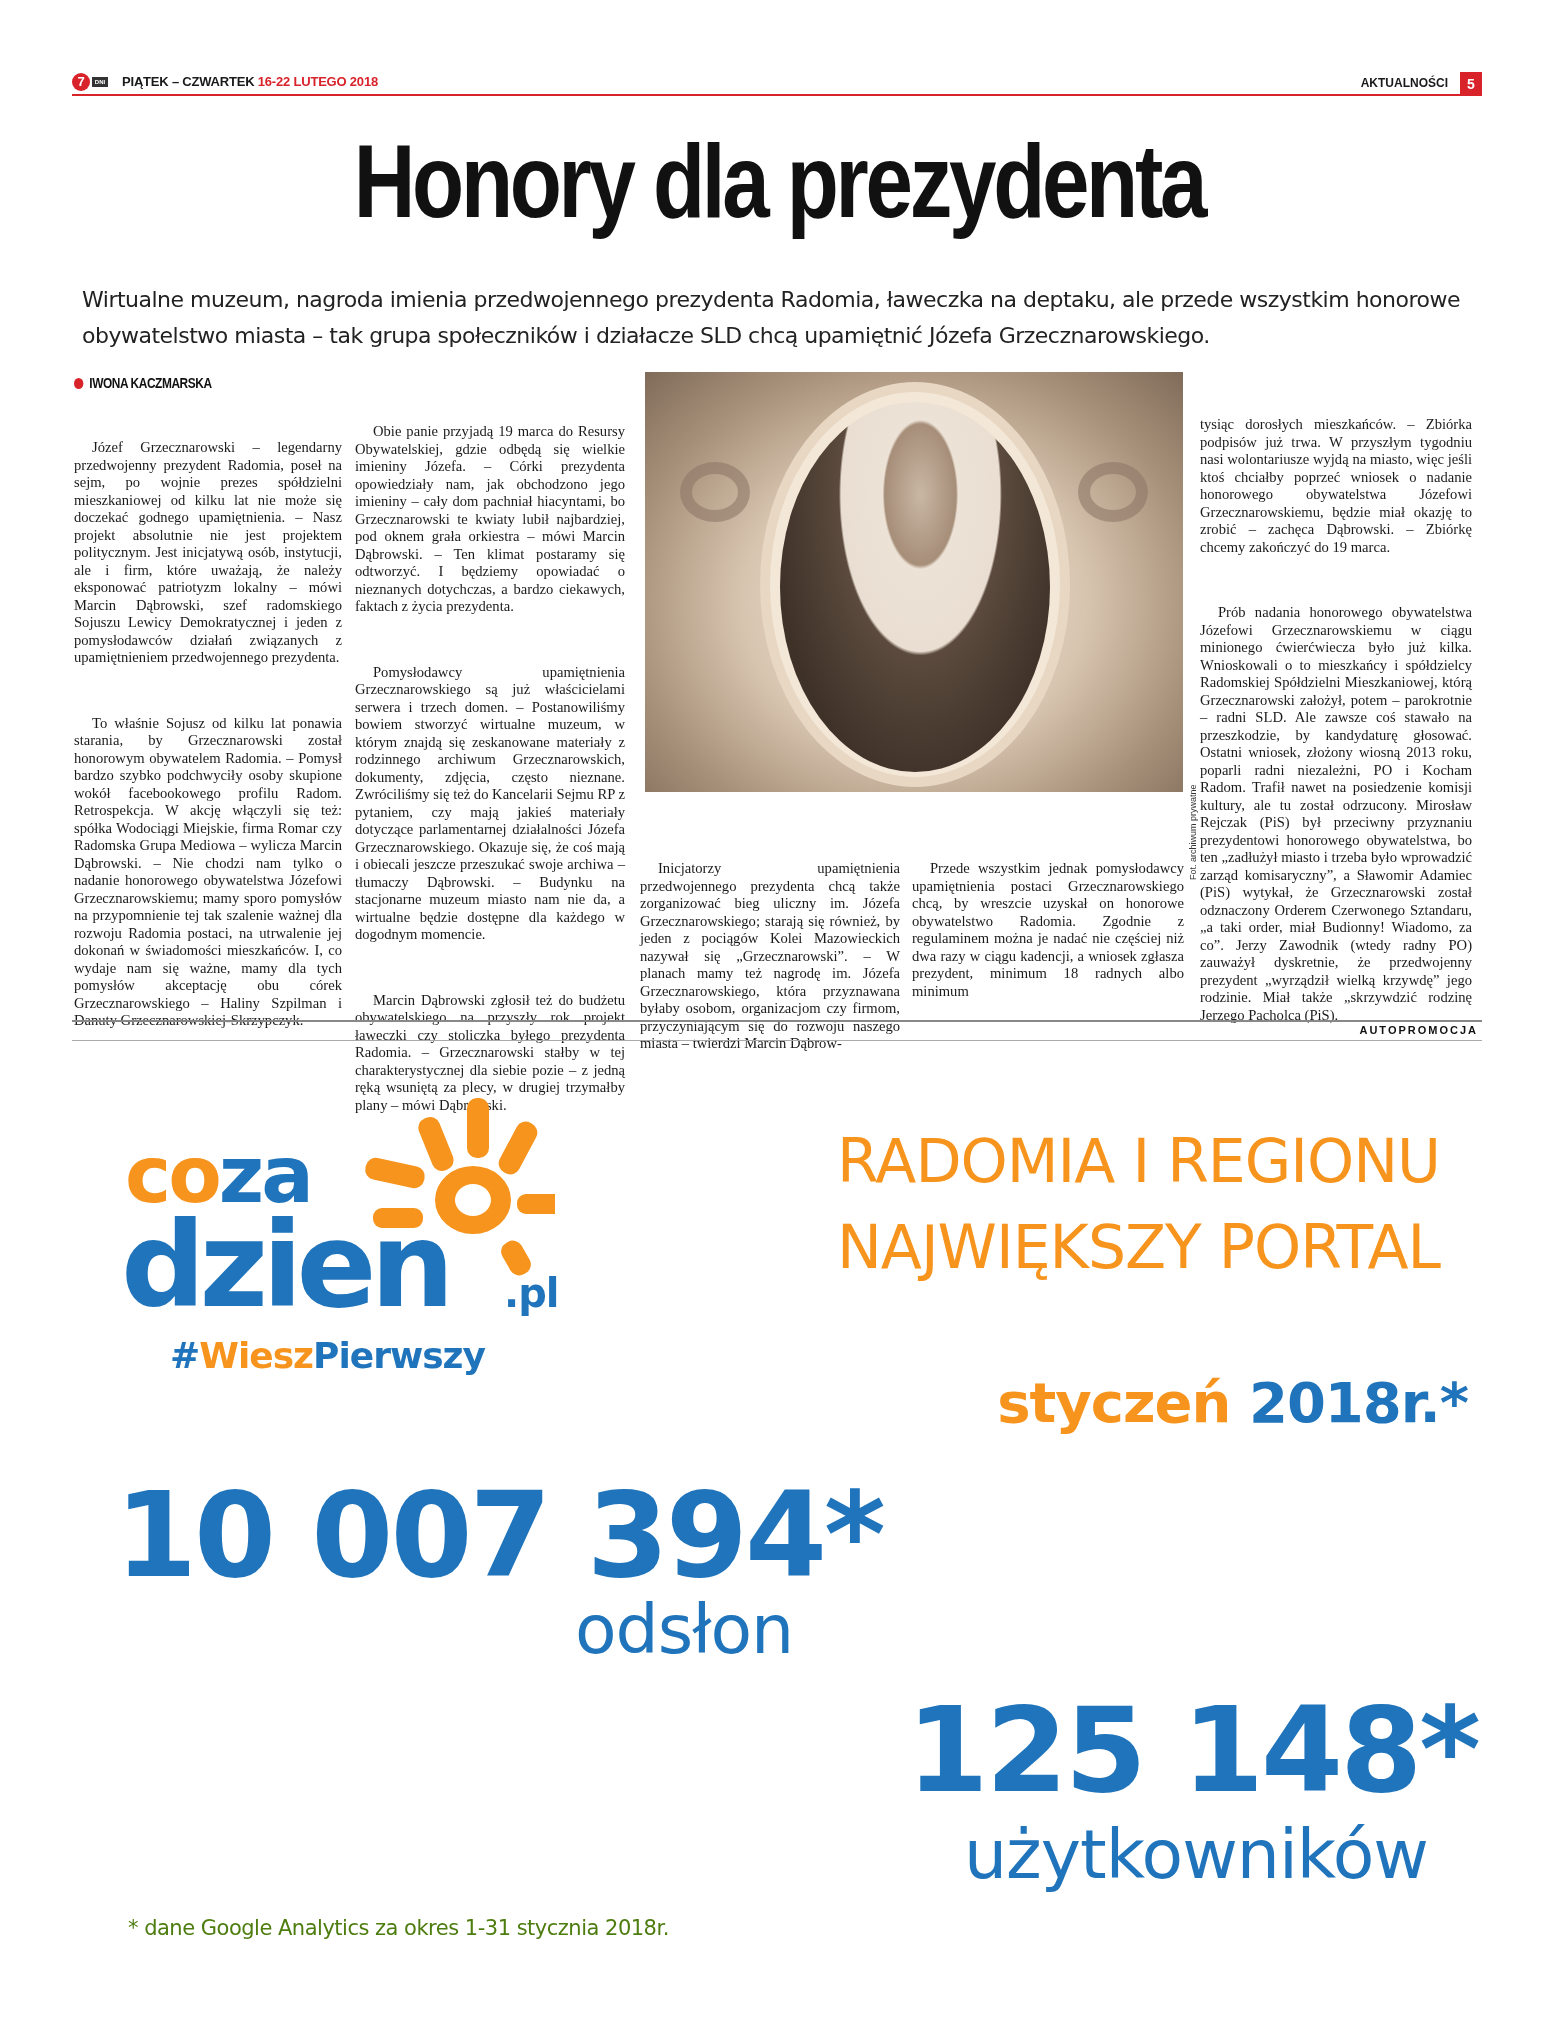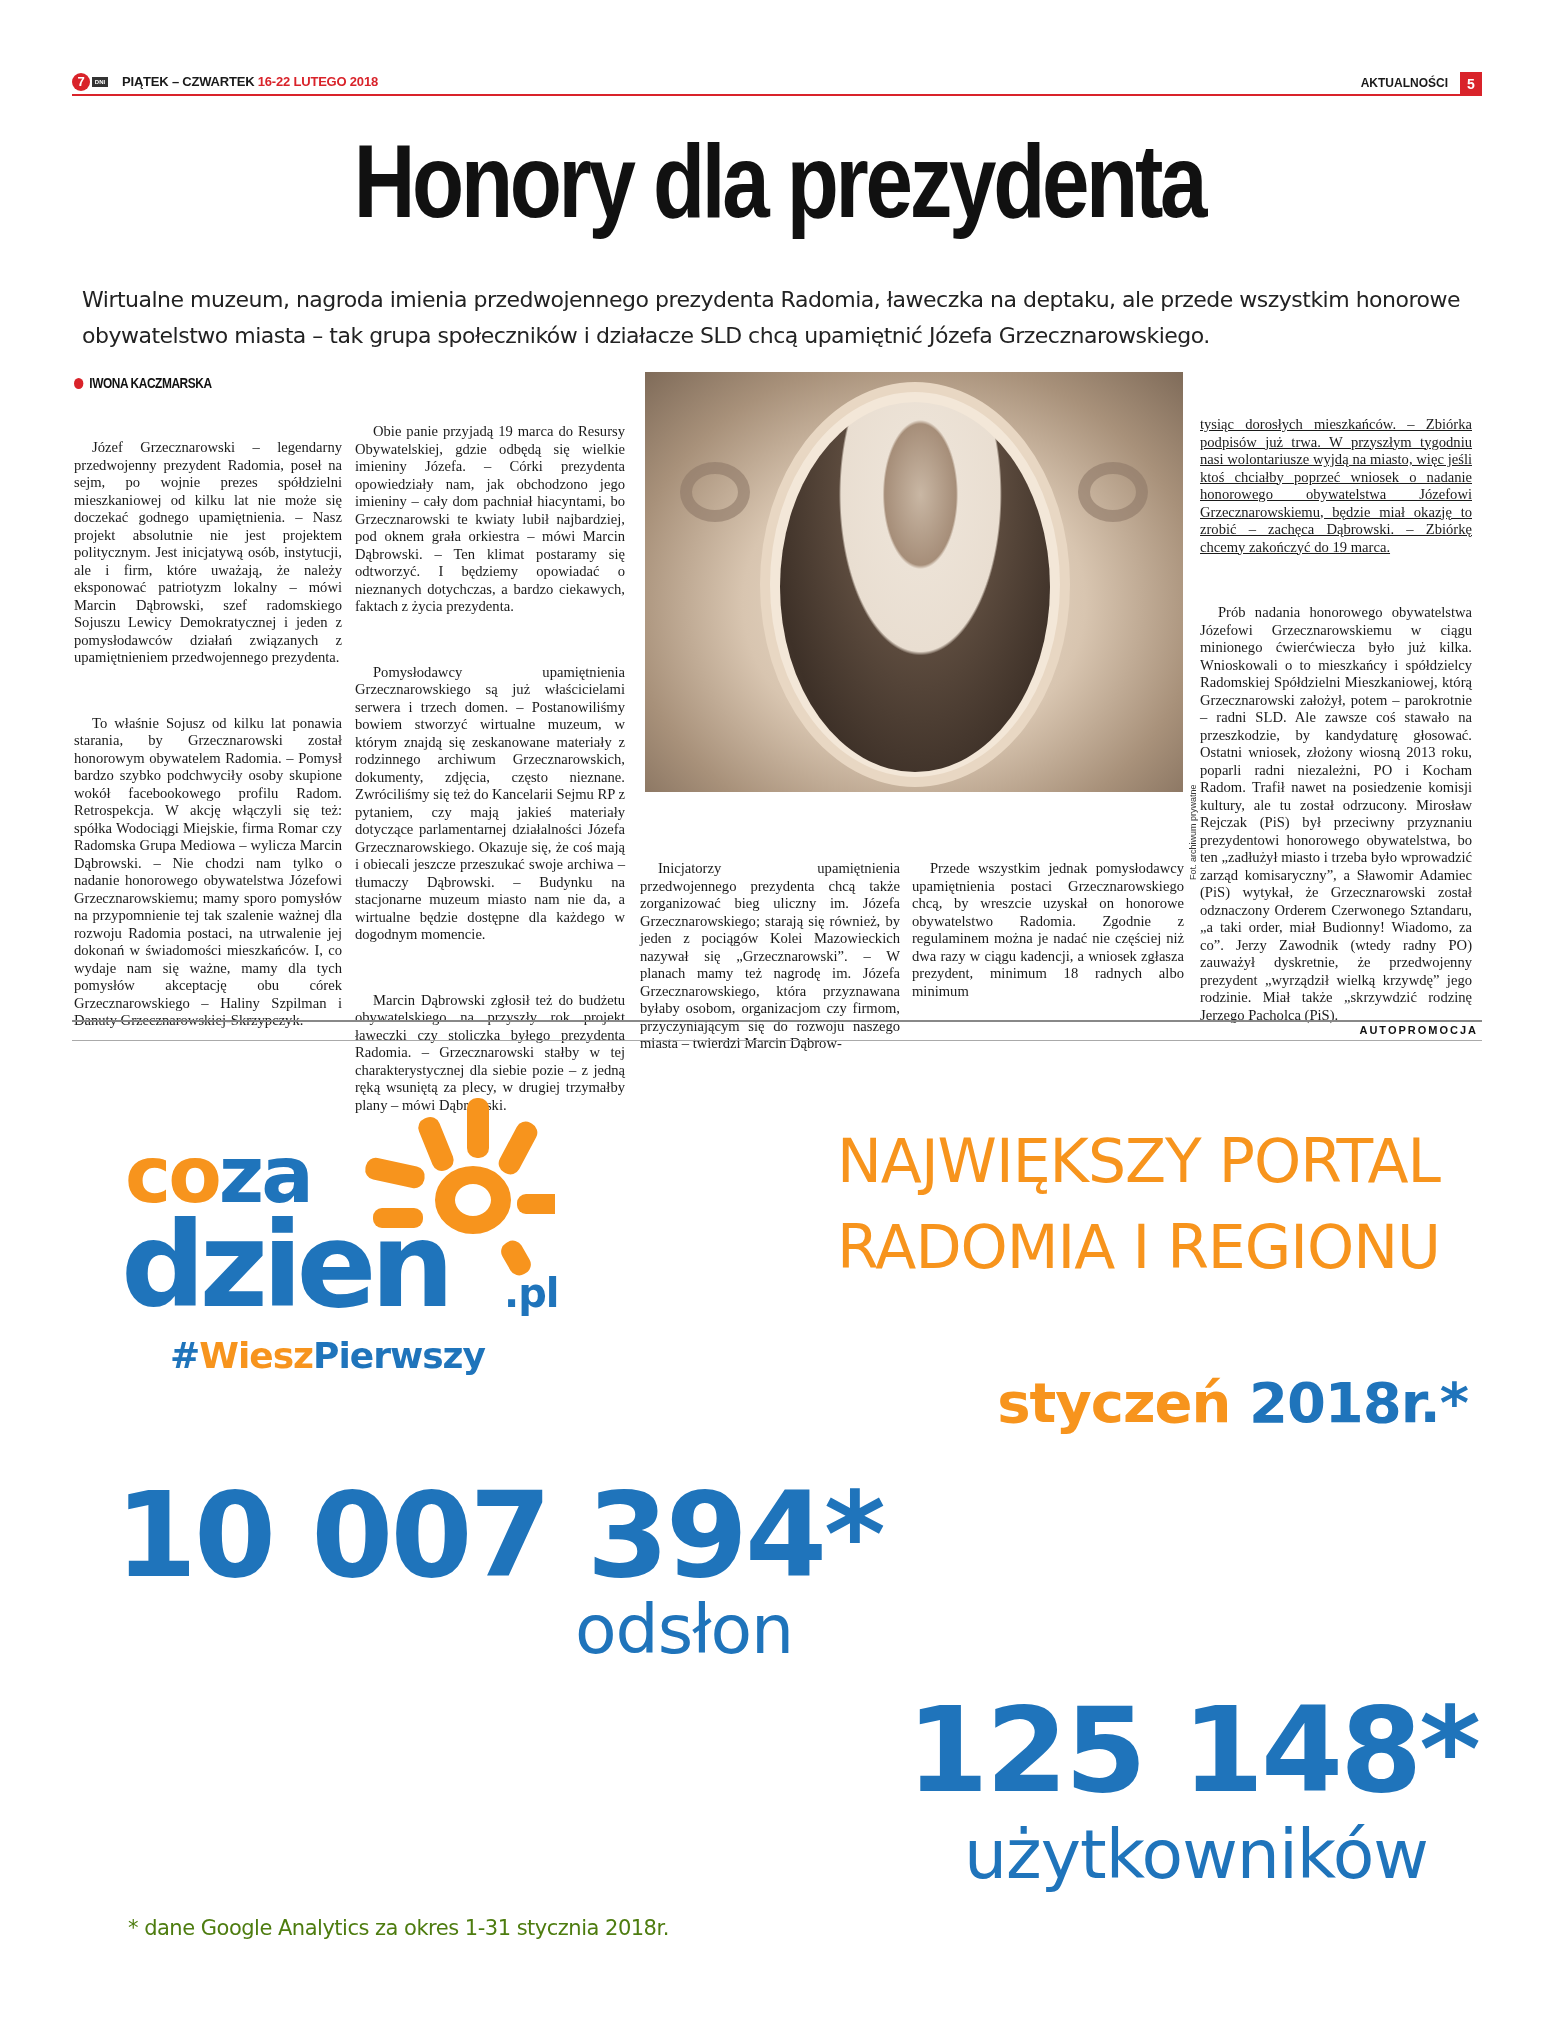--- a/index.html
+++ b/index.html
@@ -17,21 +17,21 @@
   .topbar .pagenum { position: absolute; right: 0; top: 0; width: 22px; height: 24px; background: #d9232a; color: #fff; font: bold 14px "Liberation Sans", sans-serif; text-align: center; line-height: 24px; }
 
   
   .headline { position: absolute; left: 0; top: 122px; width: 1558px; text-align: center; font-family: "Liberation Sans", sans-serif; font-weight: bold; font-size: 104px; letter-spacing: -4px; color: #111; transform: scaleX(0.82); transform-origin: center; line-height: 118px; }
 
   .lead { position: absolute; left: 82px; top: 282px; width: 1390px; font-family: "DejaVu Sans", sans-serif; font-size: 22px; line-height: 36px; color: #222; letter-spacing: -0.5px; }
 
   
   .col { position: absolute; top: 375px; font-family: "Liberation Serif", serif; font-size: 14.6px; line-height: 17.5px; text-align: justify; hyphens: manual; color: #1a1a1a; }
   .col p { text-indent: 18px; margin-top: 48px; }
-  .col p.noindent { text-indent: 0; text-decoration: underline; }
+  .col p.noindent { text-indent: 0; }
   .col1 { left: 74px; width: 268px; }
   .col2 { left: 355px; width: 270px; }
   .col3 { left: 640px; width: 260px; top: 812px; }
   .col4 { left: 912px; width: 272px; top: 812px; }
   .col5 { left: 1200px; width: 272px; top: 368px; }
 
   .byline { font: bold 14px "Liberation Sans", sans-serif; color: #111; margin-bottom: 18px; display: flex; align-items: center; letter-spacing: -0.5px; transform: scaleX(0.85); transform-origin: left; }
   .byline .dot { width: 11px; height: 11px; border-radius: 50%; background: #d9232a; margin-right: 7px; display: inline-block; }
 
   
@@ -140,22 +140,22 @@
       <rect x="150" y="150" width="22" height="36" rx="10" transform="rotate(-30 161 168)"></rect>
     </g>
   </svg>
   <div class="coza"><span class="o1">co</span><span class="b1">za</span></div>
   <div class="dzien">dzien</div>
   <div class="pl">.pl</div>
   <div class="hashtag"><span class="b">#</span><span class="o">Wiesz</span><span class="b">Pierwszy</span></div>
 </div>
 
 <div class="ad-title">
+  <div>RADOMIA I REGIONU</div>
   <div>NAJWIĘKSZY PORTAL</div>
-  <div>RADOMIA I REGIONU</div>
 </div>
 
 <div class="ad-month"><span class="o">styczeń</span> <span class="b">2018r.*</span></div>
 
 <div class="ad-views">10 007 394*</div>
 <div class="ad-views-label">odsłon</div>
 
 <div class="ad-users">125 148*</div>
 <div class="ad-users-label">użytkowników</div>
 

